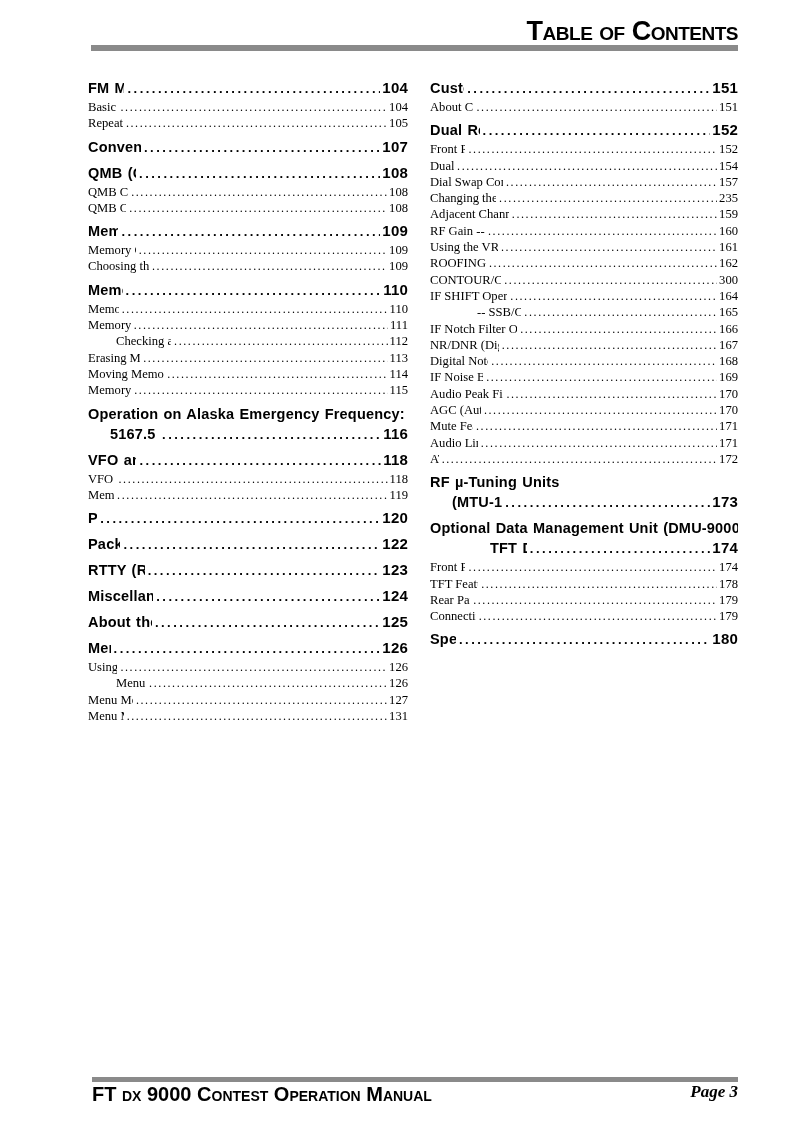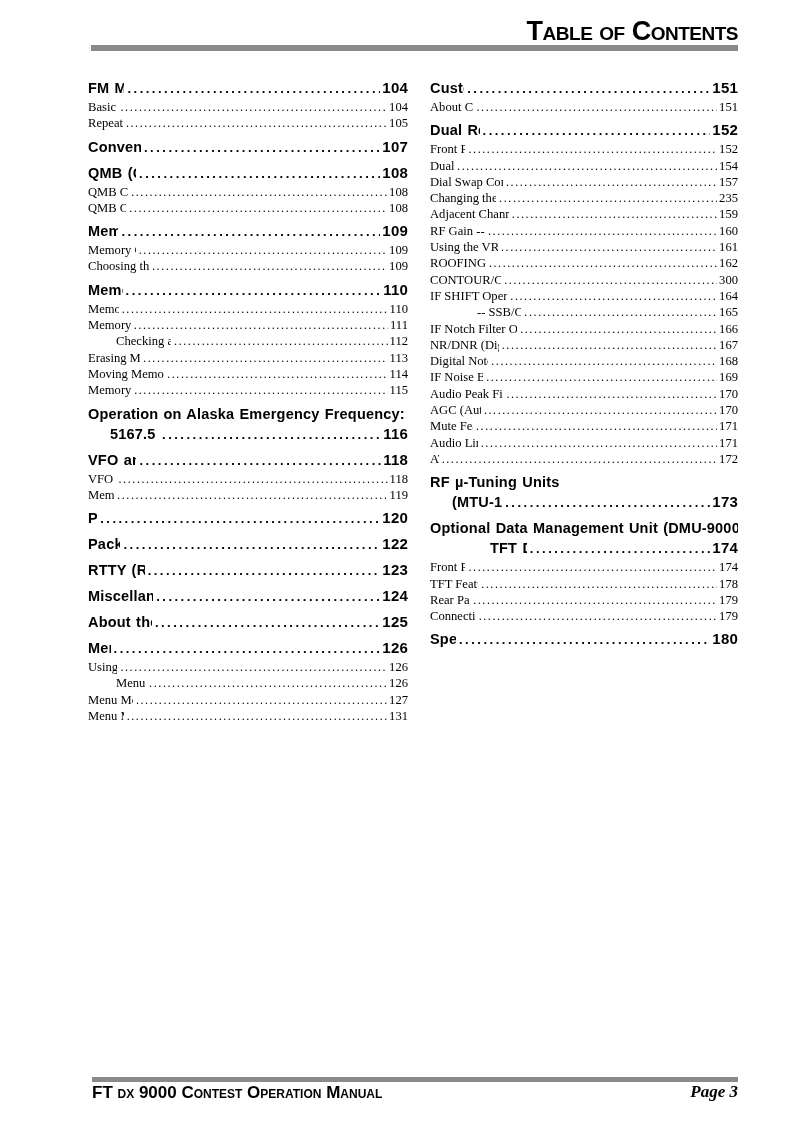--- a/index.html
+++ b/index.html
@@ -47,21 +47,21 @@
     font-size:12.6px; line-height:16.3px; letter-spacing:0;
   }
   .sub .leader { letter-spacing:1.6px; font-size:12px; }
   .sub-indent { padding-left:28px; }
   .sub-cont   { padding-left:47px; }
 
   
   .footer-brand {
     position:absolute; top:1083px; left:92px;
     font-family:"Liberation Sans", sans-serif; font-weight:bold;
-    font-size:17px; font-variant:small-caps; letter-spacing:0; white-space:nowrap;
+    font-size:20px; font-variant:small-caps; letter-spacing:0; white-space:nowrap;
   }
   .footer-page {
     position:absolute; top:1082px; right:55px;
     font-family:"Liberation Serif", serif; font-weight:bold; font-style:italic;
     font-size:17px; white-space:nowrap;margin-left:46px;
   }
 </style>
 </head>
 <body>
 

